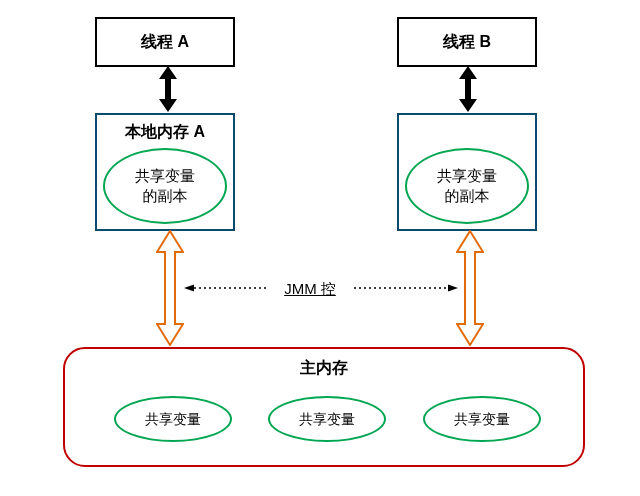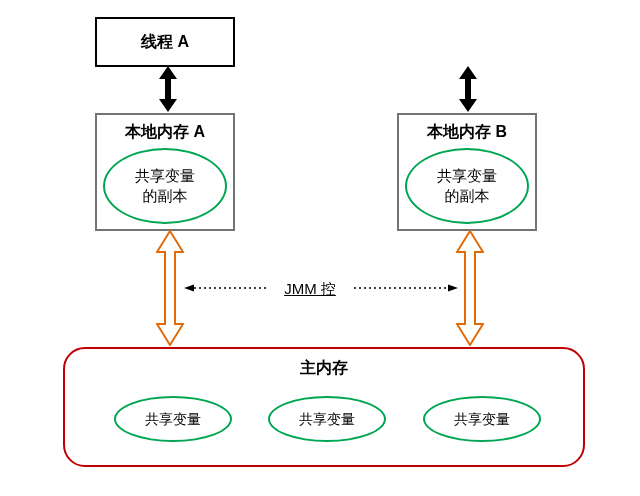--- a/index.html
+++ b/index.html
@@ -4,21 +4,21 @@
 <style>
   html,body{margin:0;padding:0;background:#ffffff;}
   #canvas{
     position:relative;width:640px;height:496px;background:#ffffff;
     font-family:"Liberation Sans","DejaVu Sans",sans-serif;color:#000;overflow:hidden;
   }
   .abs{position:absolute;}
   .box{box-sizing:border-box;}
   .center{display:flex;align-items:center;justify-content:center;}
   .thread-box{border:2px solid #000000;font-weight:bold;font-size:16px;justify-content:center;}
-  .local-box{border:2px solid #737373;}
+  .local-box{border:2px solid #0c4a6e;}
   .local-title{position:absolute;top:7px;left:0;width:100%;text-align:center;font-weight:bold;font-size:16px;}
   .ellipse{
     box-sizing:border-box;border:2px solid #00a651;border-radius:50%;background:#ffffff;
     display:flex;flex-direction:column;align-items:center;justify-content:center;
     font-size:15px;line-height:1.35;text-align:center;
   }
   .main-box{border:2px solid #c00000;}
   .main-title{position:absolute;top:9px;left:0;width:100%;text-align:center;font-weight:bold;font-size:16px;}
   .main-ellipse{font-size:14px;}
   .jmm-label{font-size:15px;text-align:center;white-space:nowrap;}
@@ -26,20 +26,23 @@
 </style>
 </head>
 <body>
 
 <div id="canvas">
 
   <div class="abs box center thread-box" style="left:95px;top:17px;width:140px;height:50px;">
     <span>线程 A</span>
   </div>
 
+  <div class="abs box center thread-box" style="left:397px;top:17px;width:140px;height:50px;">
+    <span>线程 B</span>
+  </div>
 
   <div class="abs" style="left:158px;top:66px;">
     <svg width="20" height="46" viewBox="0 0 20 46">
       <polygon points="10,0 19,13 13,13 13,33 19,33 10,46 1,33 7,33 7,13 1,13" fill="#000000"></polygon>
     </svg>
   </div>
 
   <div class="abs" style="left:458px;top:66px;">
     <svg width="20" height="46" viewBox="0 0 20 46">
       <polygon points="10,0 19,13 13,13 13,33 19,33 10,46 1,33 7,33 7,13 1,13" fill="#000000"></polygon>
@@ -48,21 +51,20 @@
 
   <div class="abs box local-box" style="left:95px;top:113px;width:140px;height:118px;">
     <div class="local-title">本地内存 A</div>
     <div class="ellipse abs" style="left:6px;top:33px;width:124px;height:76px;">
       <div>共享变量</div>
       <div>的副本</div>
     </div>
   </div>
 
   <div class="abs box local-box" style="left:397px;top:113px;width:140px;height:118px;">
-    <div class="local-title">本地内存 B</div>
     <div class="ellipse abs" style="left:6px;top:33px;width:124px;height:76px;">
       <div>共享变量</div>
       <div>的副本</div>
     </div>
   </div>
 
   <div class="abs" style="left:156px;top:230px;">
     <svg width="28" height="116" viewBox="0 0 28 116">
       <polygon points="14,1 27,22 19,22 19,94 27,94 14,115 1,94 9,94 9,22 1,22" fill="#ffffff" stroke-width="2" stroke-linejoin="miter" stroke="#e36c0a"></polygon>
     </svg>

